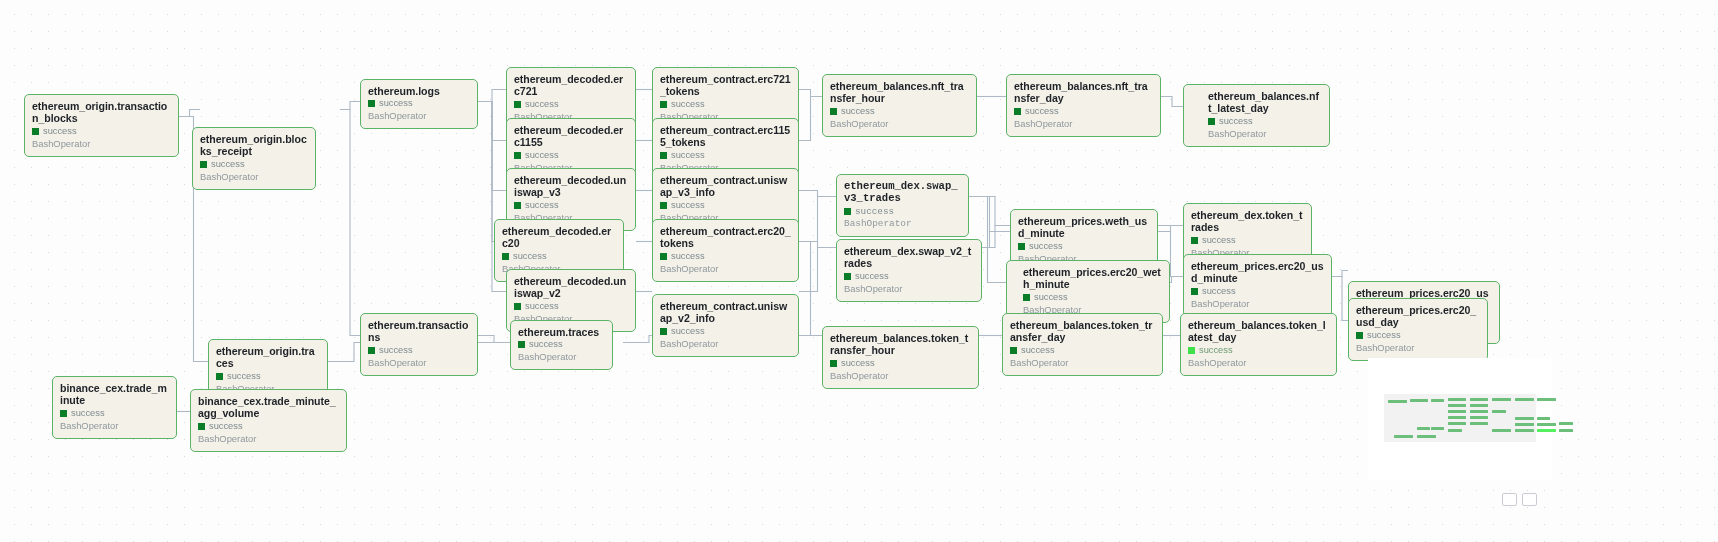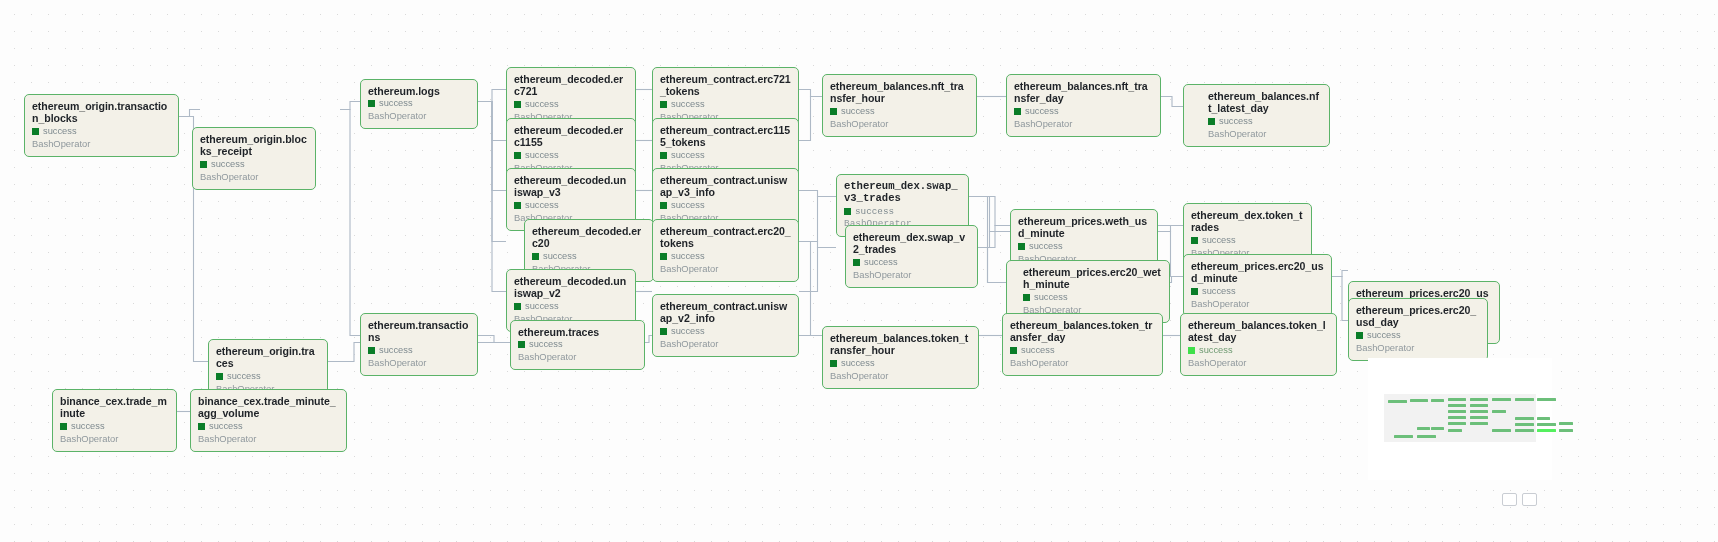--- a/index.html
+++ b/index.html
@@ -303,37 +303,37 @@
           <div class="op">BashOperator</div>
         </div>
         <div class="node" style="left: 1183px; top: 203px; width: 129px; min-height: 45px;">
           <div class="title">ethereum_dex.token_trades</div>
           <div class="statusrow">
             <span class="dot"></span>
             <span class="status">success</span>
           </div>
           <div class="op">BashOperator</div>
         </div>
-        <div class="node" style="left: 524px; top: 219px; width: 130px; min-height: 45px;">
+        <div class="node" style="left: 494px; top: 219px; width: 130px; min-height: 45px;">
           <div class="title">ethereum_decoded.erc20</div>
           <div class="statusrow">
             <span class="dot"></span>
             <span class="status">success</span>
           </div>
           <div class="op">BashOperator</div>
         </div>
         <div class="node" style="left: 652px; top: 219px; width: 147px; min-height: 45px;">
           <div class="title">ethereum_contract.erc20_tokens</div>
           <div class="statusrow">
             <span class="dot"></span>
             <span class="status">success</span>
           </div>
           <div class="op">BashOperator</div>
         </div>
-        <div class="node" style="left: 836px; top: 225px; width: 133px; min-height: 45px; margin-left: 9px;">
+        <div class="node" style="left: 836px; top: 239px; width: 146px; min-height: 45px;">
           <div class="title">ethereum_dex.swap_v2_trades</div>
           <div class="statusrow">
             <span class="dot"></span>
             <span class="status">success</span>
           </div>
           <div class="op">BashOperator</div>
         </div>
         <div class="node" style="left: 1006px; top: 260px; width: 164px; min-height: 45px; padding-left: 16px;">
           <div class="title">ethereum_prices.erc20_weth_minute</div>
           <div class="statusrow">
@@ -383,21 +383,21 @@
           <div class="op">BashOperator</div>
         </div>
         <div class="node" style="left: 360px; top: 313px; width: 118px; min-height: 45px;">
           <div class="title">ethereum.transactions</div>
           <div class="statusrow">
             <span class="dot"></span>
             <span class="status">success</span>
           </div>
           <div class="op">BashOperator</div>
         </div>
-        <div class="node" style="left: 510px; top: 320px; width: 135px; min-height: 45px;">
+        <div class="node" style="left: 510px; top: 320px; width: 103px; min-height: 45px;">
           <div class="title">ethereum.traces</div>
           <div class="statusrow">
             <span class="dot"></span>
             <span class="status">success</span>
           </div>
           <div class="op">BashOperator</div>
         </div>
         <div class="node" style="left: 822px; top: 326px; width: 157px; min-height: 45px;">
           <div class="title">ethereum_balances.token_transfer_hour</div>
           <div class="statusrow">
@@ -423,21 +423,21 @@
           <div class="op">BashOperator</div>
         </div>
         <div class="node" style="left: 208px; top: 339px; width: 120px; min-height: 45px;">
           <div class="title">ethereum_origin.traces</div>
           <div class="statusrow">
             <span class="dot"></span>
             <span class="status">success</span>
           </div>
           <div class="op">BashOperator</div>
         </div>
-        <div class="node" style="left: 52px; top: 389px; width: 125px; min-height: 45px;">
+        <div class="node" style="left: 52px; top: 376px; width: 125px; min-height: 45px;">
           <div class="title">binance_cex.trade_minute</div>
           <div class="statusrow">
             <span class="dot"></span>
             <span class="status">success</span>
           </div>
           <div class="op">BashOperator</div>
         </div>
         <div class="node" style="left: 190px; top: 389px; width: 157px; min-height: 45px;">
           <div class="title">binance_cex.trade_minute_agg_volume</div>
           <div class="statusrow">

